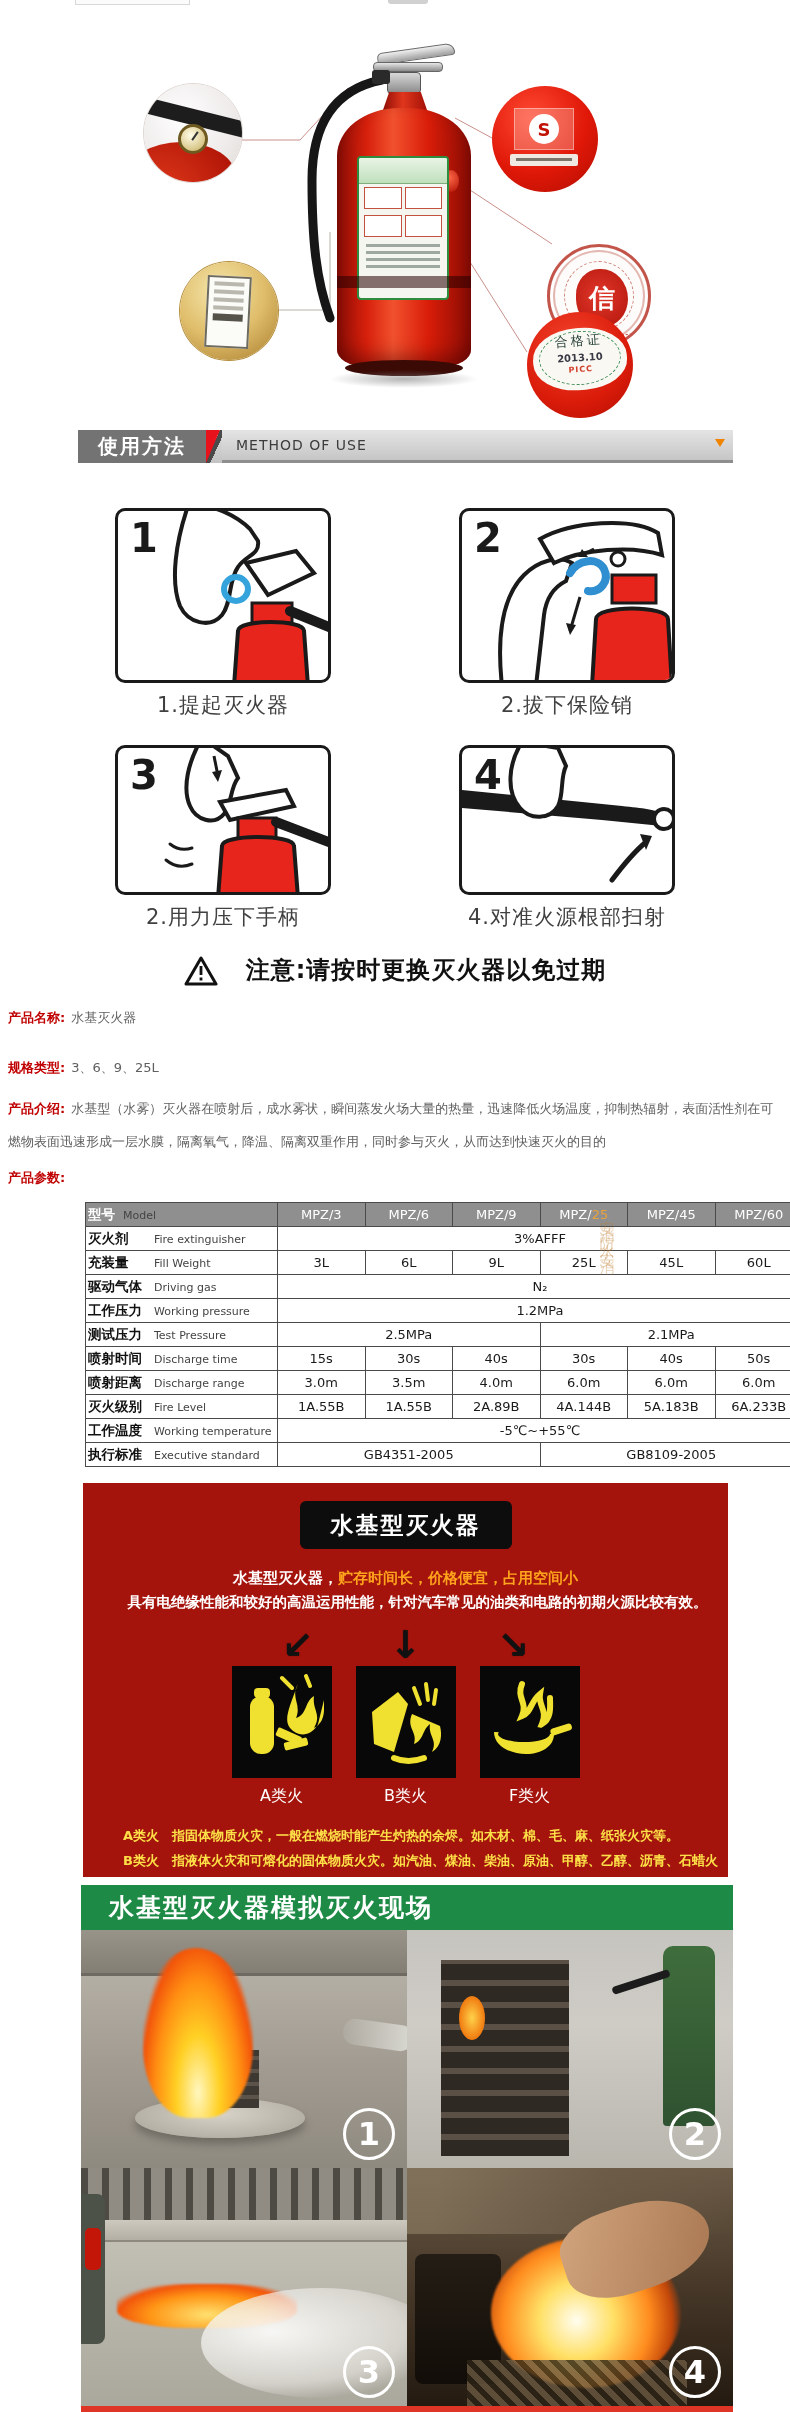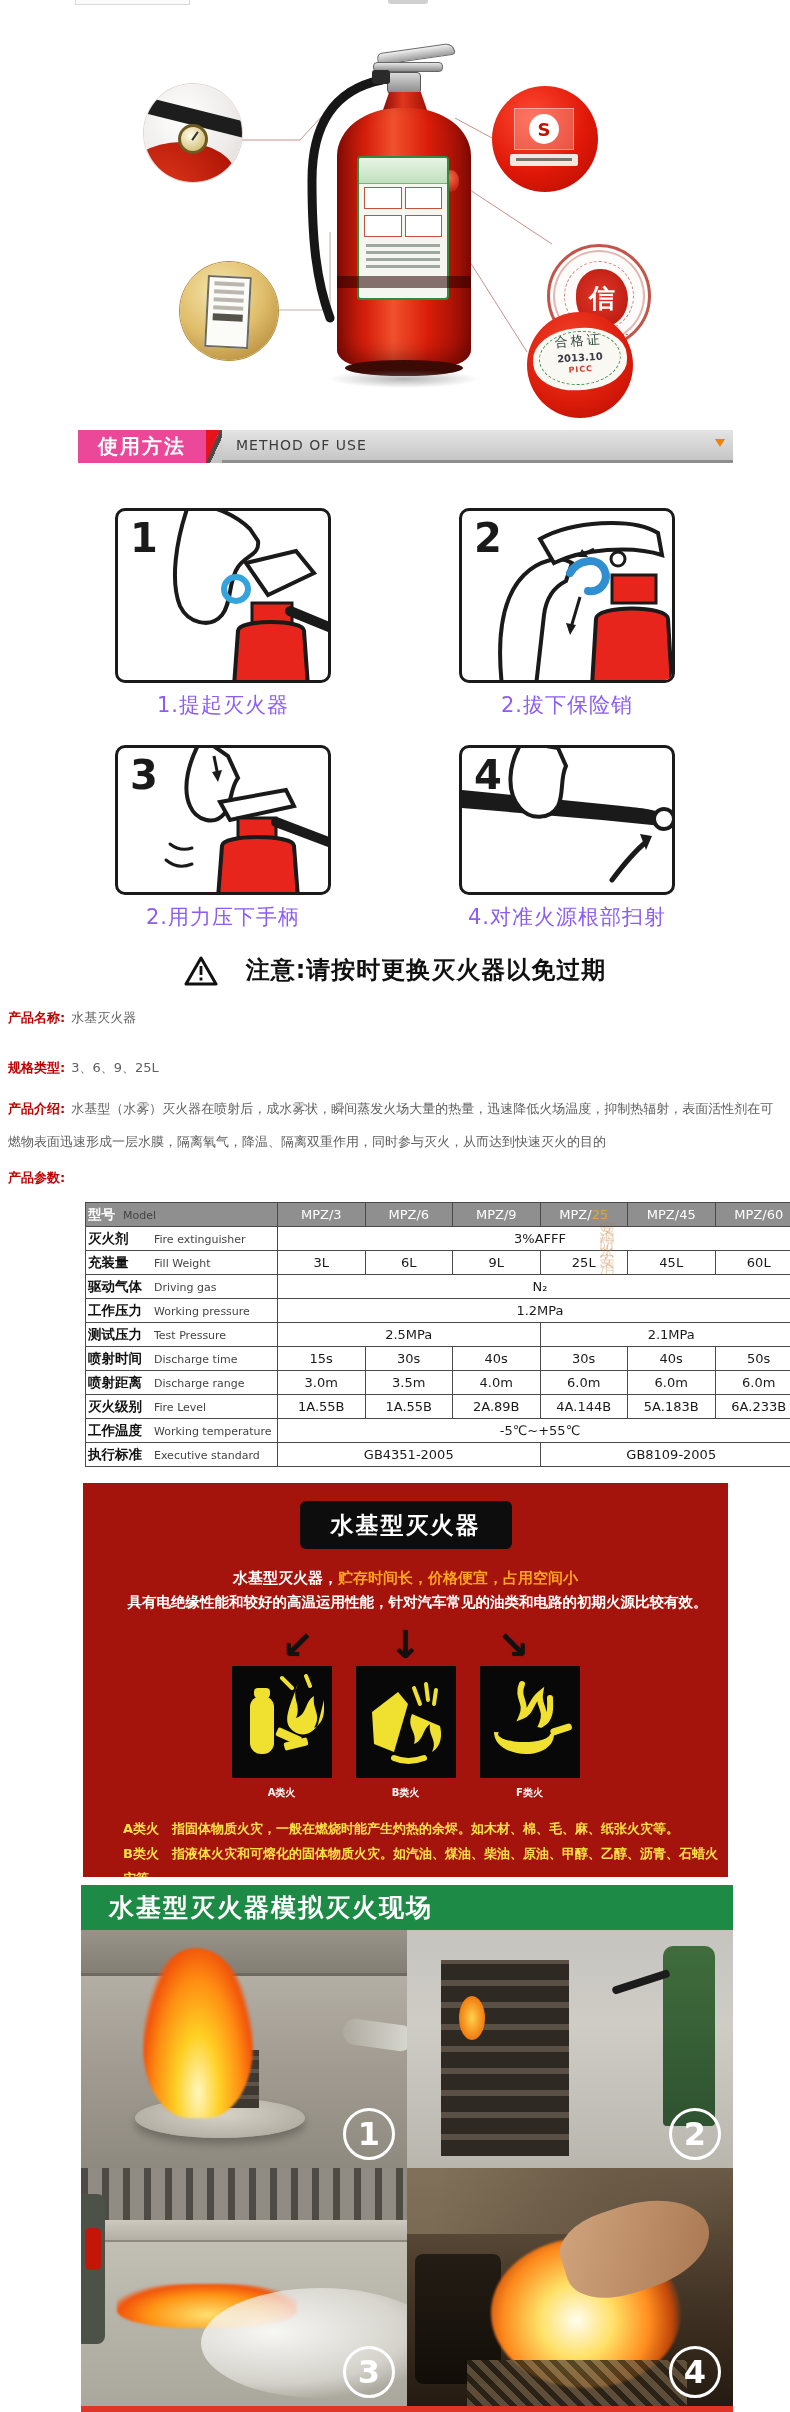--- a/index.html
+++ b/index.html
@@ -54,35 +54,35 @@
 
   .co-cert { left:527px; top:312px; width:106px; height:106px; background:radial-gradient(circle at 42% 32%, #f4452e, #da1b0a 60%, #b30e01 100%); }
   .co-cert .paper { position:absolute; left:6px; top:16px; width:94px; height:62px; background:#faf8f2; border-radius:48% 48% 46% 46%; transform:rotate(-4deg); padding-top:4px; text-align:center; }
   .co-cert .paper .oval { position:absolute; left:6px; top:3px; right:6px; bottom:5px; border:1px dashed #3f8f5a; border-radius:50%; }
   .co-cert .ctitle { font-size:13px; color:#27413a; letter-spacing:3px; }
   .co-cert .cdate { font-size:10px; color:#3a3a46; font-weight:bold; margin-top:2px; }
   .co-cert .cpicc { font-size:8px; color:#d2412e; font-weight:bold; margin-top:2px; letter-spacing:1px; }
 
   
   .method-header { position:relative; margin:0 57px 0 78px; height:33px; display:flex; }
-  .mh-red { position:relative; z-index:2; width:128px; background:#ec4899; color:#fff; font-size:20px; font-weight:bold; text-align:center; line-height:33px; letter-spacing:2px; }
+  .mh-red { position:relative; z-index:2; width:128px; background:#737373; color:#fff; font-size:20px; font-weight:bold; text-align:center; line-height:33px; letter-spacing:2px; }
   .mh-red::after { content:""; position:absolute; right:-14px; top:0; width:0; height:0; border-top:33px solid #e8121c; border-right:14px solid transparent; }
   .mh-slash { position:relative; z-index:1; width:16px; background:linear-gradient(115deg, transparent 45%, #4a4a4a 45%, #4a4a4a 62%, transparent 62%), linear-gradient(#dedede,#c3c3c3); }
   .mh-gray { flex:1; background:linear-gradient(#e4e4e4,#c6c6c6); border-bottom:3px solid #8e8e8e; display:flex; align-items:center; padding-left:14px; font-size:14px; color:#3c3c3c; letter-spacing:1px; position:relative; }
   .mh-arrow { position:absolute; right:8px; top:9px; width:0; height:0; border-top:8px solid #f08300; border-left:5px solid transparent; border-right:5px solid transparent; }
 
   
   .steps { width:560px; margin:0 auto; padding-top:45px; display:grid; grid-template-columns:216px 216px; justify-content:space-between; row-gap:26px; }
   .step { text-align:center; }
   .panel { position:relative; width:216px; border:3px solid #1a1a1a; border-radius:10px; background:#fff; overflow:hidden; }
   .panel.tall { height:175px; }
   .panel.short { height:150px; }
   .panel .num { position:absolute; left:12px; top:4px; font-size:40px; font-weight:bold; color:#1a1a1a; z-index:2; }
   .panel svg { position:absolute; left:0; top:0; }
-  .step figcaption { margin-top:8px; font-size:21px; color:#8b5cf6; letter-spacing:1px; }
+  .step figcaption { margin-top:8px; font-size:21px; color:#404040; letter-spacing:1px; }
 
   
   .notice { height:55px; display:flex; align-items:flex-end; justify-content:center; gap:28px; }
   .notice .ntext { font-size:24px; font-weight:600; color:#111; letter-spacing:1px; }
 
   
   .pinfo { padding:14px 10px 0 8px; }
   .pline { font-size:13px; line-height:20px; color:#606060; }
   .pline .plabel { color:#c00000; font-weight:bold; margin-right:6px; }
   .pl-name { margin-top:8px; }
@@ -109,21 +109,21 @@
   .red-sec { position:relative; margin:16px 0 0 83px; width:645px; height:394px; background:#a5140c; overflow:hidden; }
   .rs-banner { margin:18px auto 0; width:212px; height:48px; background:#0d0d0d; border-radius:6px; color:#fff; font-size:23px; font-weight:bold; text-align:center; line-height:48px; letter-spacing:2px; }
   .rs-line1 { margin-top:20px; text-align:center; font-size:15px; font-weight:bold; color:#fff; }
   .rs-line1 .org { color:#ffa41c; }
   .rs-line2 { margin-top:5px; text-align:center; font-size:14.5px; font-weight:bold; color:#fff;padding-left:24px; }
   .rs-arrows { margin-top:14px; display:flex; justify-content:center; gap:76px; }
   .rs-arrows span { font-size:38px; font-weight:bold; color:#111; line-height:38px; text-shadow:0 0 1px #111; }
   .rs-icons { margin-top:2px; display:flex; justify-content:center; gap:24px; }
   .fc-box { width:100px; height:112px; background:#080808; display:flex; align-items:center; justify-content:center; }
   .rs-labels { margin-top:8px; display:flex; justify-content:center; gap:72px; }
-  .rs-labels span { font-size:10px; color:#fff; font-weight:bold; width:52px; text-align:center; }
+  .rs-labels span { font-size:16px; color:#fff; font-weight:normal; width:52px; text-align:center; }
   .rs-desc { margin:16px 0 0 40px; }
   .rs-desc p { font-size:13px; font-weight:bold; color:#fde047; line-height:25px; }
 
   
   .scene-title { margin:8px 0 0 81px; width:652px; height:45px; background:#1d8a45; color:#fff; font-size:25px; font-weight:bold; line-height:45px; padding-left:28px; letter-spacing:2px; }
   .photos { margin-left:81px; width:652px; display:grid; grid-template-columns:326px 326px; }
   .photo { position:relative; width:326px; height:238px; overflow:hidden; }
   .numbadge { position:absolute; right:12px; bottom:8px; width:52px; height:52px; border:3px solid #fff; border-radius:50%; color:#fff; font-size:32px; font-weight:bold; display:flex; align-items:center; justify-content:center; z-index:5; }
   
   .ph1 { background:linear-gradient(180deg,#a9a49a 0%,#b4afa4 18%,#a29c92 55%,#8f8a80 100%); }

